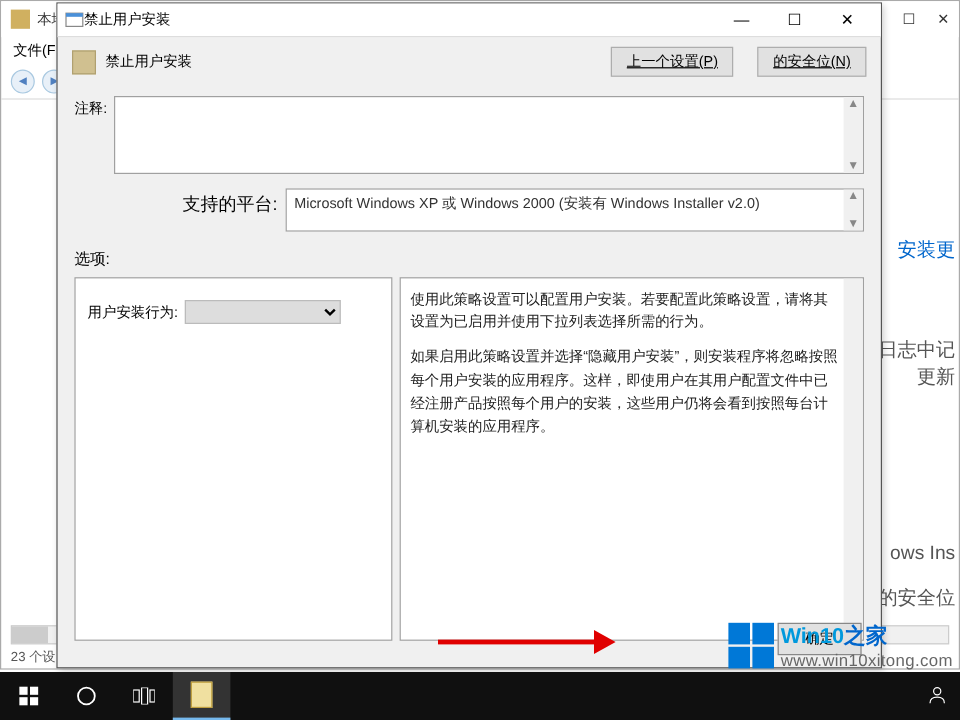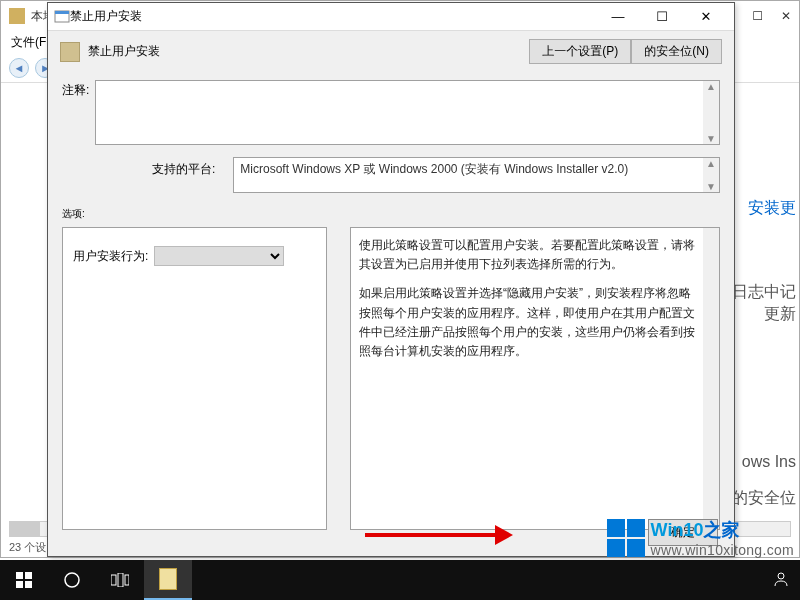--- a/index.html
+++ b/index.html
@@ -24,44 +24,44 @@
 .dlg-titlebar .title { font-size: 12px; color: #000; }
 .dlg-titlebar .btns { margin-left: auto; display: flex; }
 .dlg-titlebar .btns div { width: 44px; height: 28px; text-align: center; line-height: 28px; font-size: 13px; color: #000; }
 .dlg-titlebar .min { font-size: 18px; line-height: 22px; }
 .dlg-titlebar .max { font-size: 11px; }
 .dlg-titlebar .close { font-size: 15px; }
 
 .dlg-header { padding: 8px 12px 12px 12px; display: flex; align-items: center; }
 .dlg-header .hicon { width: 20px; height: 20px; background: #d0c090; border: 1px solid #b0a070; margin-right: 8px; }
 .dlg-header .htitle { font-size: 12px; color: #000; }
-.dlg-header .nav-btns { margin-left: auto; display: flex; gap: 0; }
+.dlg-header .nav-btns { margin-left: auto; display: flex; gap: 20px; text-decoration: underline; }
 .dlg-header .nav-btns button { font-size: 12px; padding: 3px 12px; background: #e1e1e1; border: 1px solid #adadad; cursor: pointer; }
 
 .dlg-body { padding: 4px 14px 10px 14px; }
 
 .radio-row { display: flex; align-items: flex-start; margin-bottom: 12px; }
 .radio-col { width: 90px; }
 .radio-col label { display: flex; align-items: center; font-size: 12px; margin-bottom: 10px; cursor: pointer; }
 .radio-col input { margin-right: 4px; }
 .highlight { border: 2px solid #e00000; padding: 1px 3px; margin-left: -5px; }
 .label-col1 { font-size: 12px; margin-right: 6px; padding-top: 2px; }
 .textarea-box { flex: 1; background: #fff; border: 1px solid #a0a0a0; height: 65px; position: relative; }
 .textarea-box .sb { position: absolute; right: 0; top: 0; bottom: 0; width: 16px; background: #f0f0f0; display: flex; flex-direction: column; justify-content: space-between; color: #888; font-size: 10px; text-align: center; }
 
 .platform-row { display: flex; align-items: flex-start; margin-bottom: 14px; margin-left: 90px; }
-.platform-row .lbl { font-size: 12px; margin-right: 18px; padding-top: 4px; }
+.platform-row .lbl { font-size: 15px; margin-right: 7px; padding-top: 4px; }
 .platform-box { flex: 1; background: #fff; border: 1px solid #a0a0a0; height: 36px; padding: 3px 6px; font-size: 12px; color: #333; position: relative; }
 .platform-box .sb { position: absolute; right: 0; top: 0; bottom: 0; width: 16px; background: #f0f0f0; display:flex; flex-direction:column; justify-content:space-between; color:#888; font-size:10px; text-align:center; }
 
-.two-col-labels { display: flex; font-size: 10px; margin-bottom: 6px; }
+.two-col-labels { display: flex; font-size: 13px; margin-bottom: 6px; }
 .two-col-labels .left { width: 270px; }
 .two-col-labels .right { flex: 1; }
 
-.two-col-body { display: flex; gap: 23px; height: 303px; }
+.two-col-body { display: flex; gap: 6px; height: 303px; }
 .options-box { width: 265px; background: #fff; border: 1px solid #a0a0a0; padding: 18px 10px; font-size: 12px; }
 .options-box .user-row { display: flex; align-items: center; }
 .options-box select { margin-left: 6px; width: 130px; font-size: 12px; background: #ddd; border: 1px solid #bbb; height: 20px; }
 .help-box { flex: 1; background: #fff; border: 1px solid #a0a0a0; padding: 8px 20px 8px 8px; font-size: 12px; line-height: 1.6; color: #222; overflow: hidden; position: relative; }
 .help-box p { margin-bottom: 10px; }
 .help-box .sb { position: absolute; right: 0; top: 0; bottom: 0; width: 16px; background: #f0f0f0; }
 
 .dlg-footer { position: absolute; bottom: 10px; right: 16px; }
 .dlg-footer button { font-size: 12px; padding: 4px 22px; background: #e1e1e1; border: 1px solid #888; cursor: pointer; }
 

